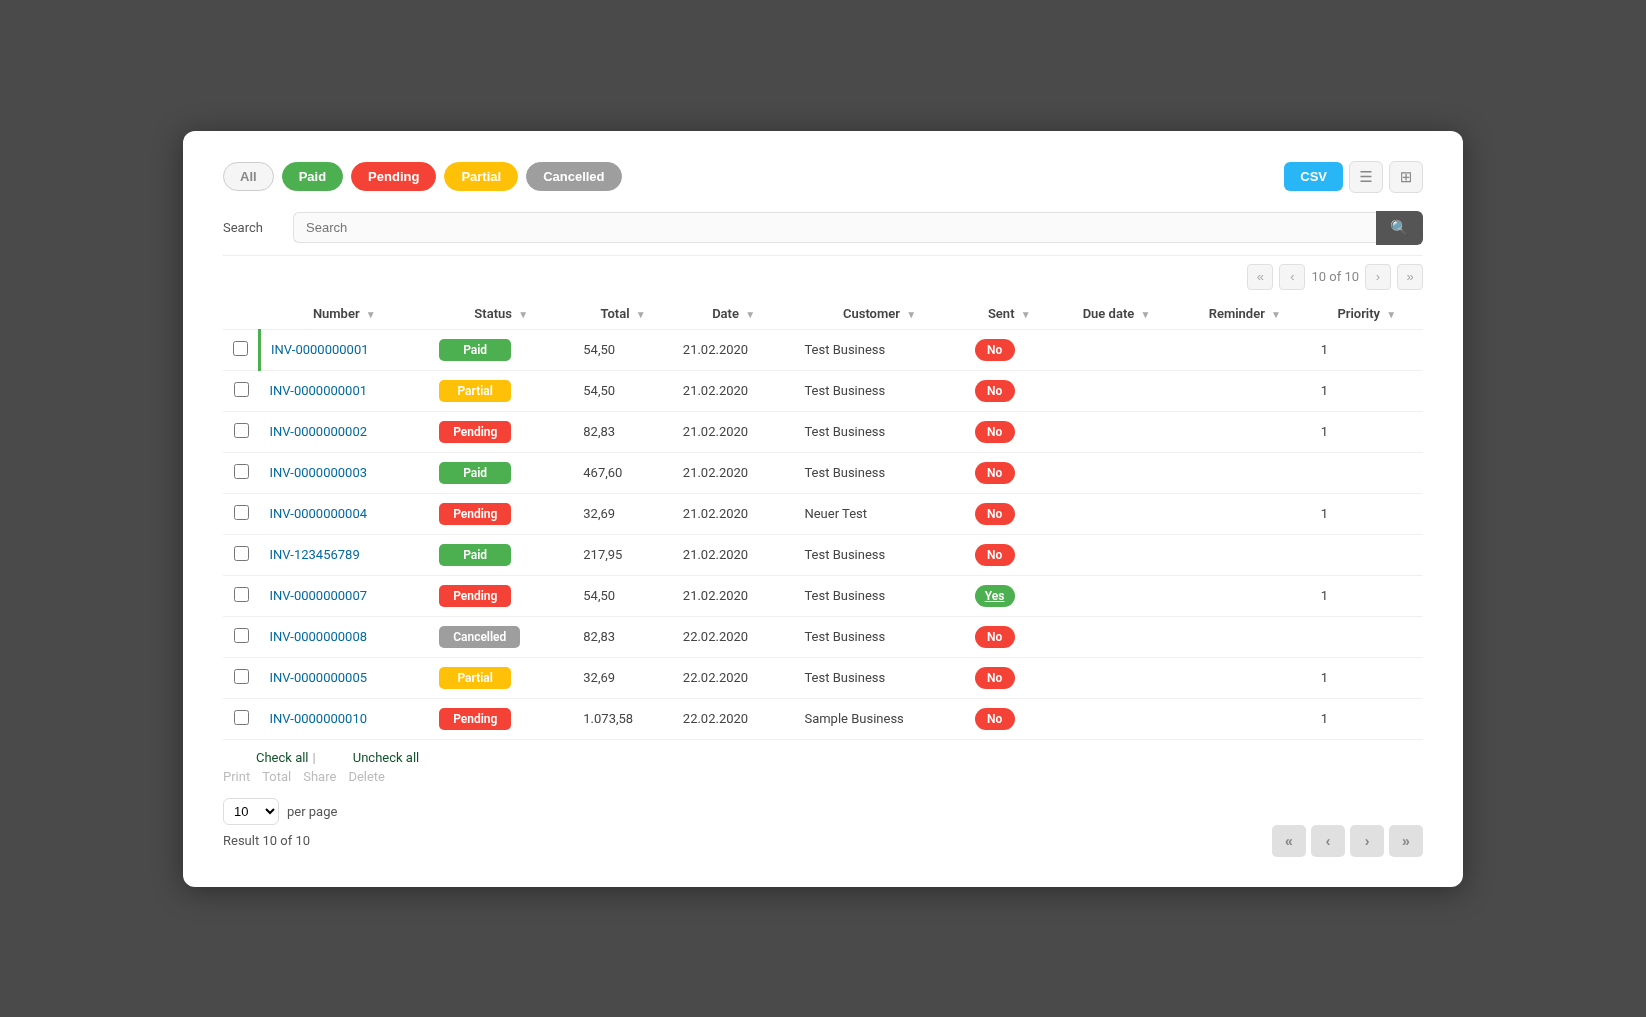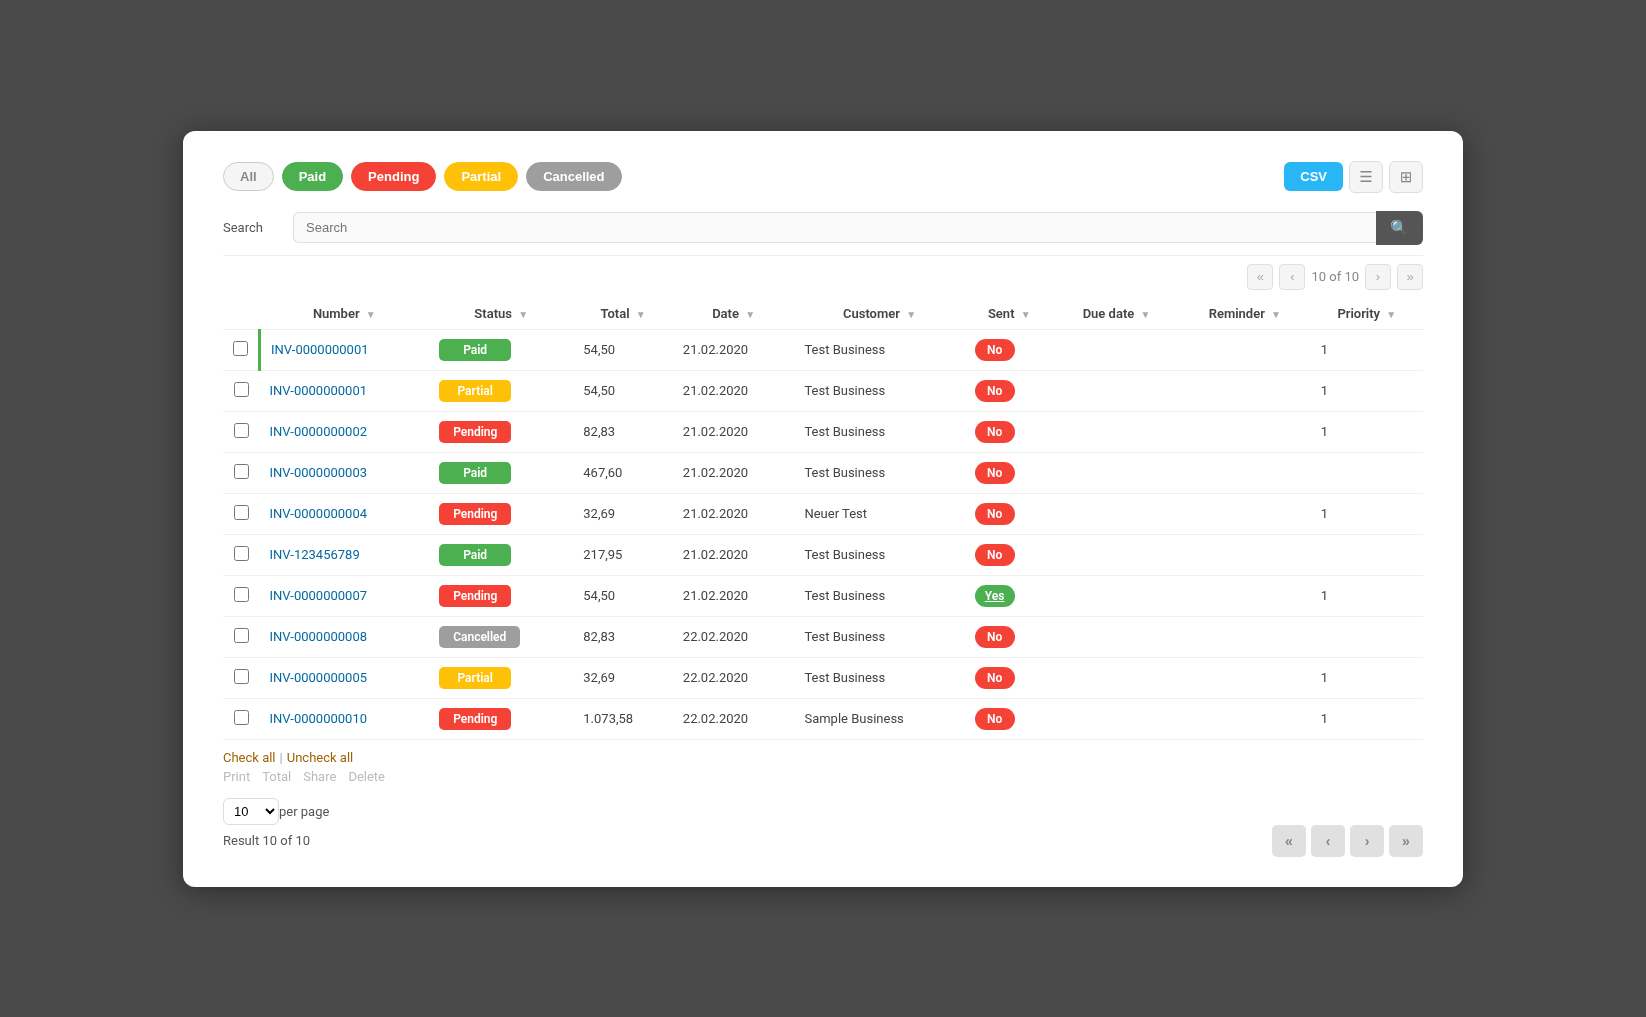--- a/index.html
+++ b/index.html
@@ -214,43 +214,45 @@
       flex-direction: column;
       gap: 4px;
     }
     .check-links {
       display: flex;
       gap: 4px;
       align-items: center;
       font-size: 13px;
     }
     .check-link {
-      color: #a16207;
+      color: #14532d;
       cursor: pointer;
       text-decoration: none;
+      margin-left: 33px;
     }
     .check-sep {
       color: #aaa;
     }
     .action-links {
       display: flex;
       gap: 12px;
       align-items: center;
       color: #bbb;
       font-size: 13px;
     }
     .action-link {
       cursor: pointer;
       color: #bbb;
     }
     
     .per-page-row {
       margin-top: 14px;
       display: flex;
       align-items: center;
+      gap: 8px;
       font-size: 13px;
       color: #555;
     }
     .per-page-select {
       border: 1.5px solid #ddd;
       border-radius: 6px;
       padding: 4px 6px;
       font-size: 13px;
       background: #fff;
       cursor: pointer;

